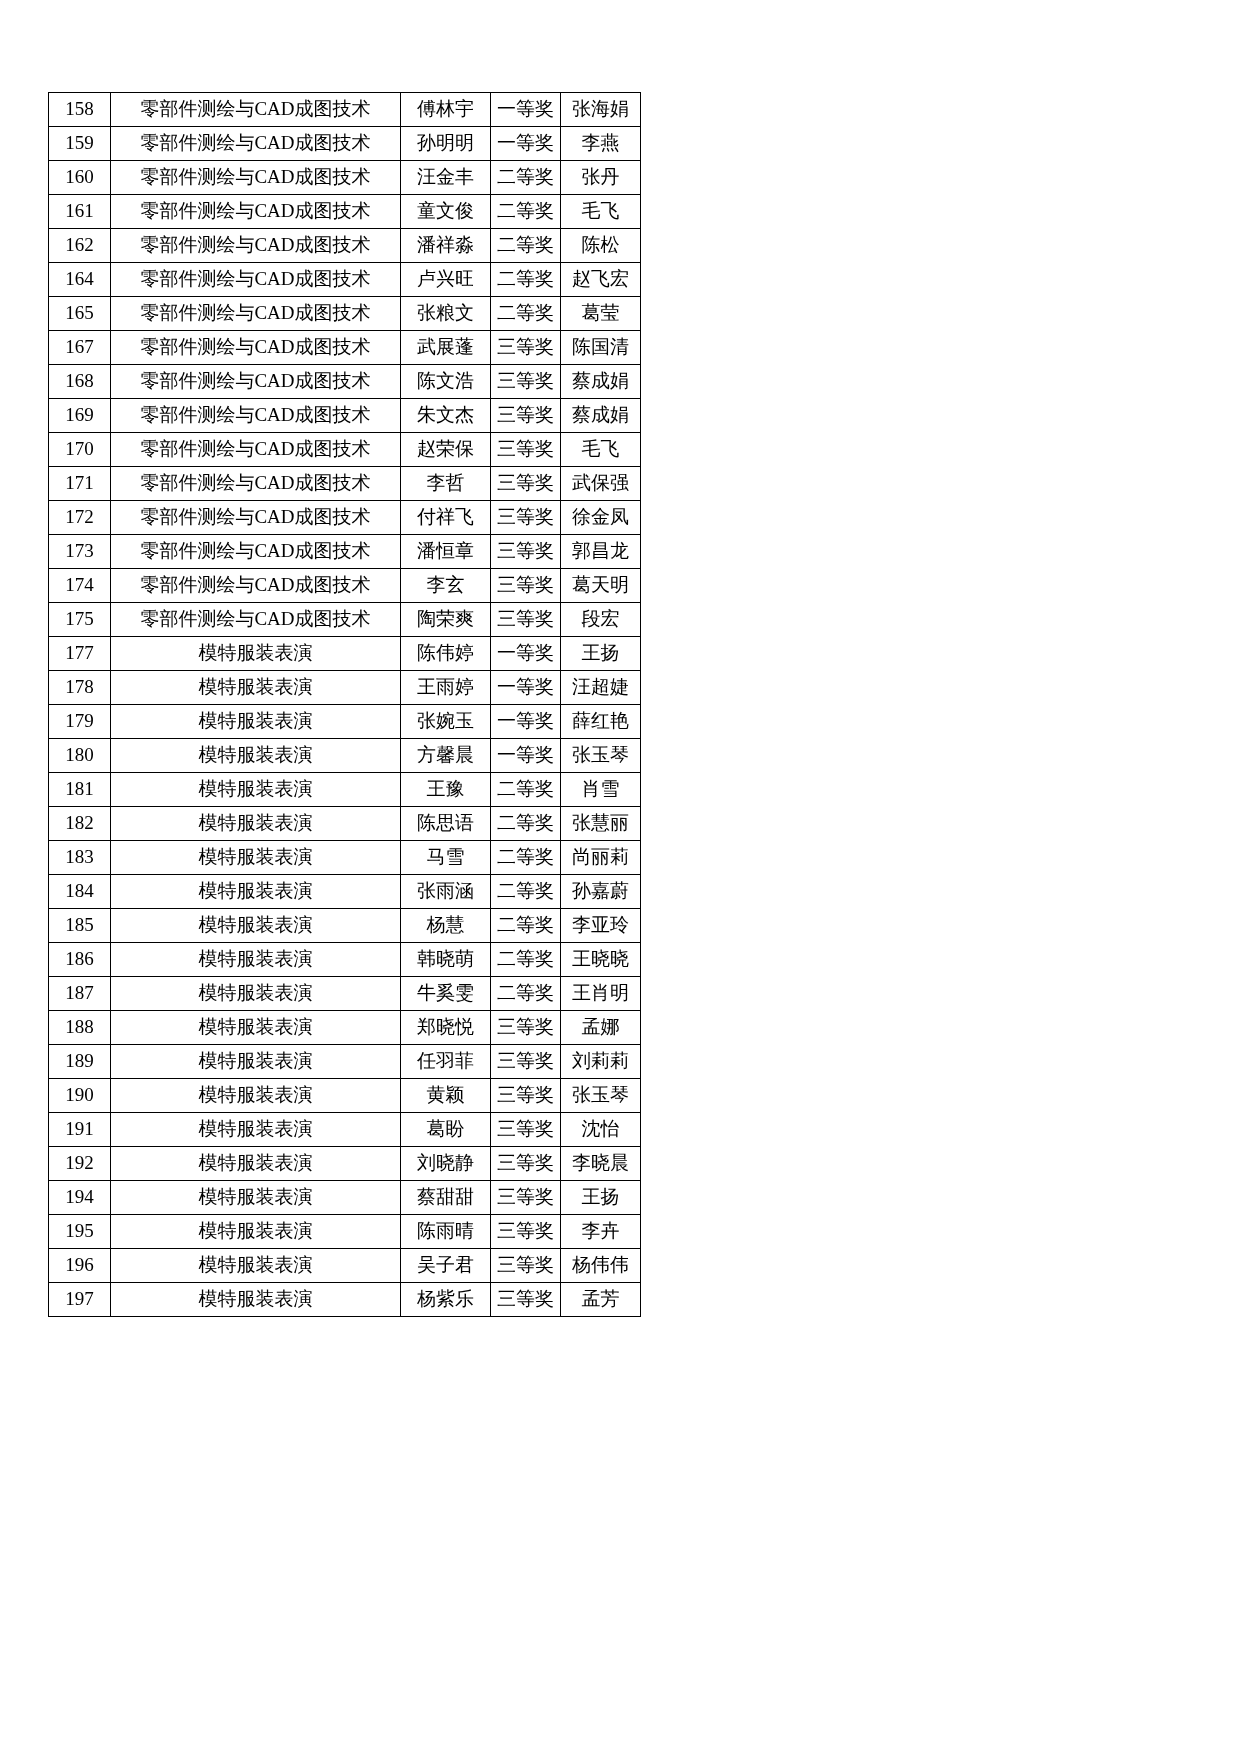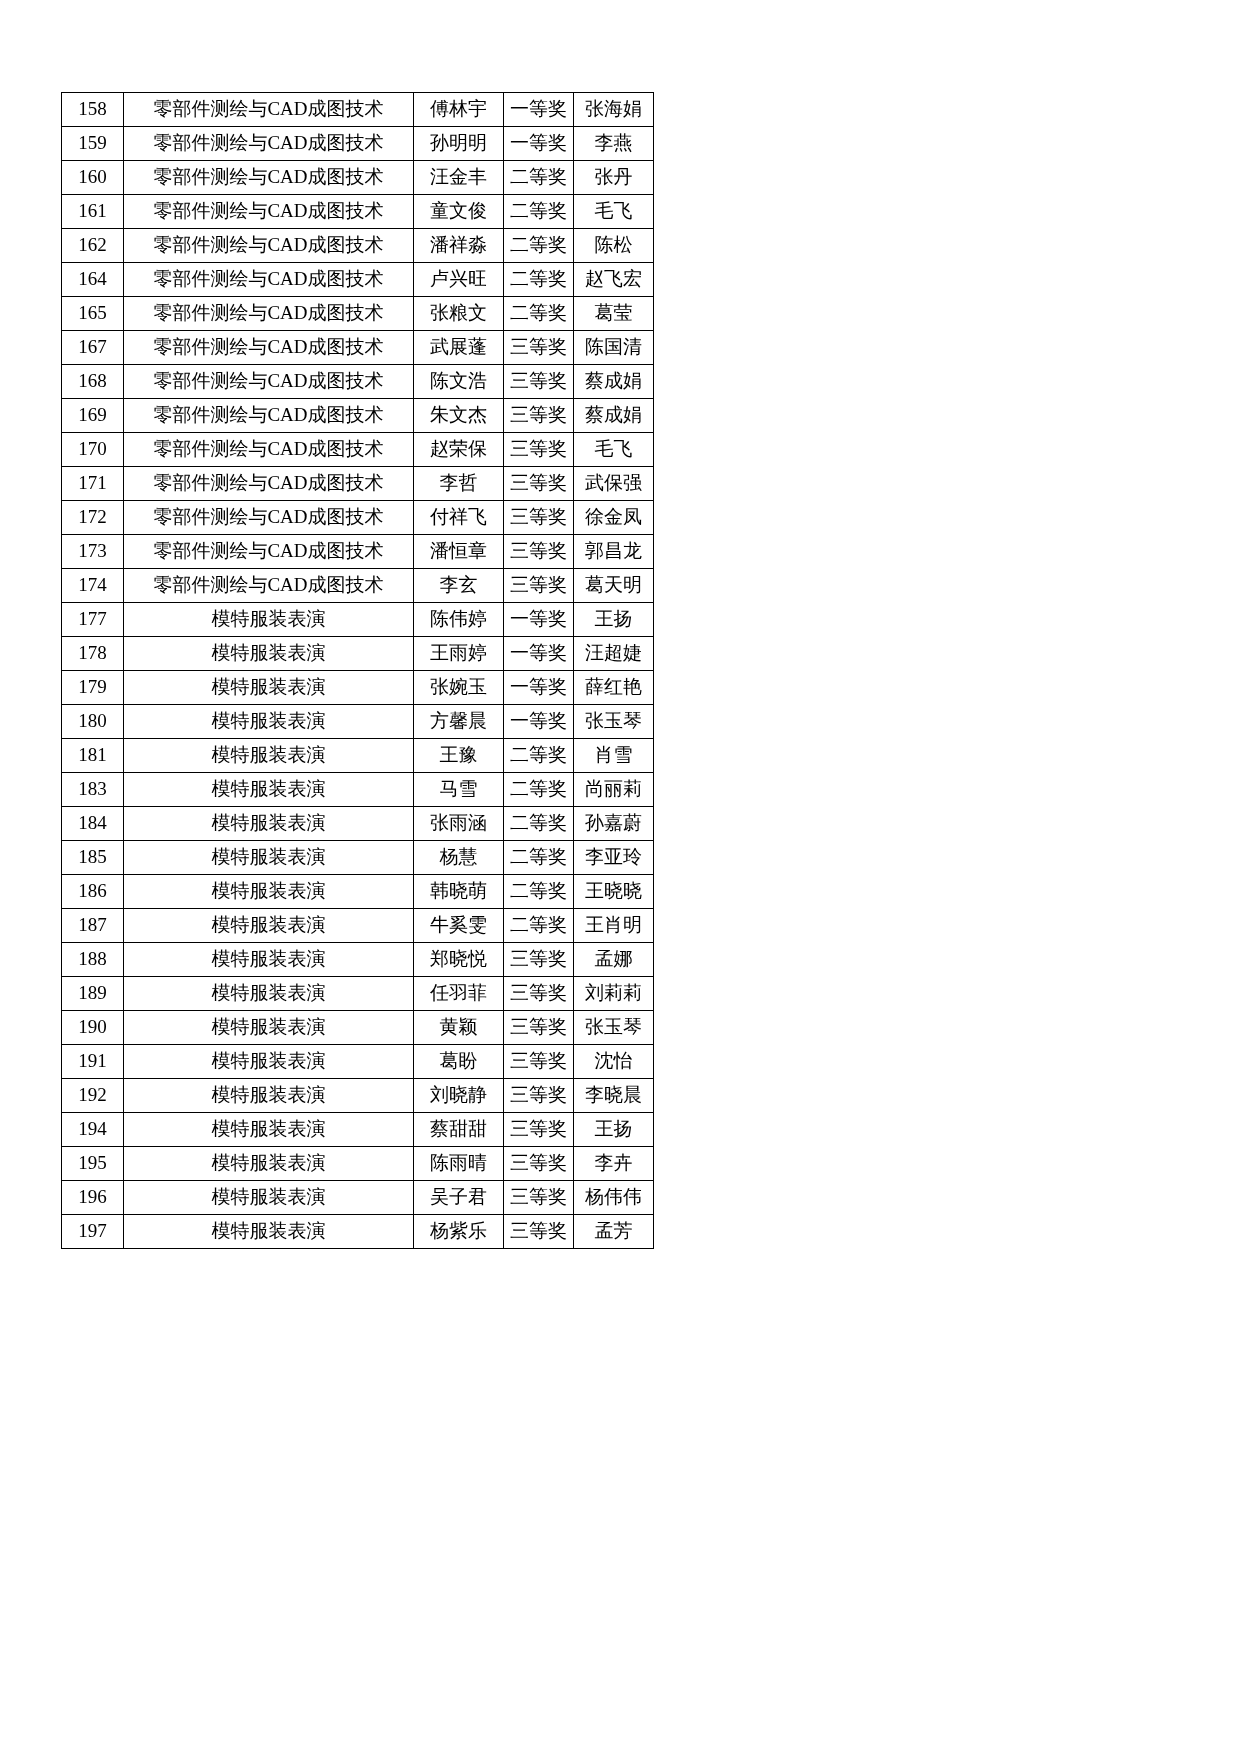--- a/index.html
+++ b/index.html
@@ -15,21 +15,21 @@
   }
   .page {
     position: relative;
     width: 1241px;
     height: 1754px;
     box-sizing: border-box;
     padding: 92px 0 0 0;
   }
   table.award-table {
     border-collapse: collapse;
-    margin-left: 61px;
+    margin-left: 48px;
     table-layout: fixed;
     width: 592px;
   }
   table.award-table td {
     border: 1px solid #000000;
     height: 33px;
     padding: 0 2px;
     text-align: center;
     vertical-align: middle;
     font-size: 19px;
@@ -161,20 +161,27 @@
           <td class="teacher">郭昌龙</td>
         </tr>
         <tr>
           <td class="idx">174</td>
           <td class="project">零部件测绘与CAD成图技术</td>
           <td class="name">李玄</td>
           <td class="award">三等奖</td>
           <td class="teacher">葛天明</td>
         </tr>
         <tr>
+          <td class="idx">175</td>
+          <td class="project">零部件测绘与CAD成图技术</td>
+          <td class="name">陶荣爽</td>
+          <td class="award">三等奖</td>
+          <td class="teacher">段宏</td>
+        </tr>
+        <tr>
           <td class="idx">177</td>
           <td class="project">模特服装表演</td>
           <td class="name">陈伟婷</td>
           <td class="award">一等奖</td>
           <td class="teacher">王扬</td>
         </tr>
         <tr>
           <td class="idx">178</td>
           <td class="project">模特服装表演</td>
           <td class="name">王雨婷</td>
@@ -194,20 +201,27 @@
           <td class="name">方馨晨</td>
           <td class="award">一等奖</td>
           <td class="teacher">张玉琴</td>
         </tr>
         <tr>
           <td class="idx">181</td>
           <td class="project">模特服装表演</td>
           <td class="name">王豫</td>
           <td class="award">二等奖</td>
           <td class="teacher">肖雪</td>
+        </tr>
+        <tr>
+          <td class="idx">182</td>
+          <td class="project">模特服装表演</td>
+          <td class="name">陈思语</td>
+          <td class="award">二等奖</td>
+          <td class="teacher">张慧丽</td>
         </tr>
         <tr>
           <td class="idx">183</td>
           <td class="project">模特服装表演</td>
           <td class="name">马雪</td>
           <td class="award">二等奖</td>
           <td class="teacher">尚丽莉</td>
         </tr>
         <tr>
           <td class="idx">184</td>

